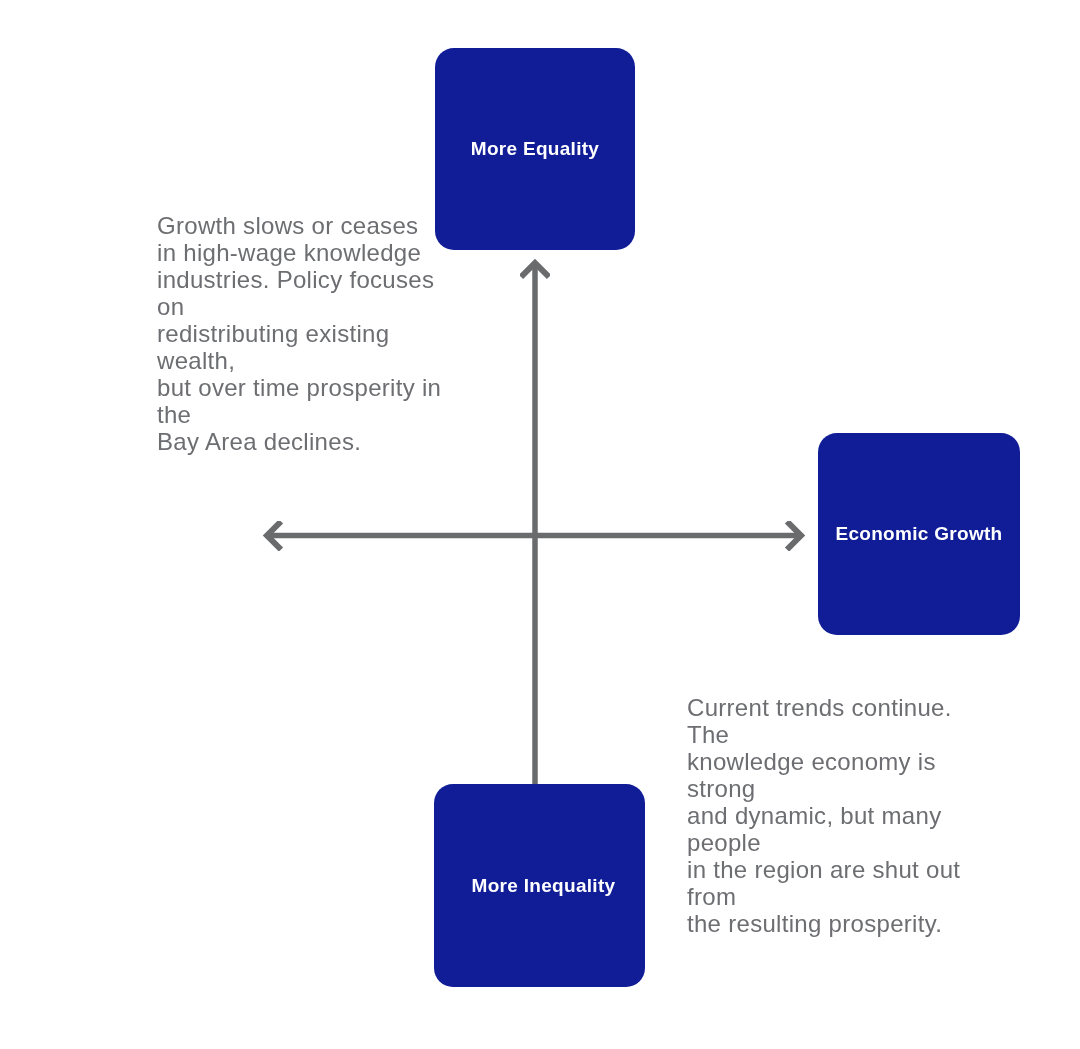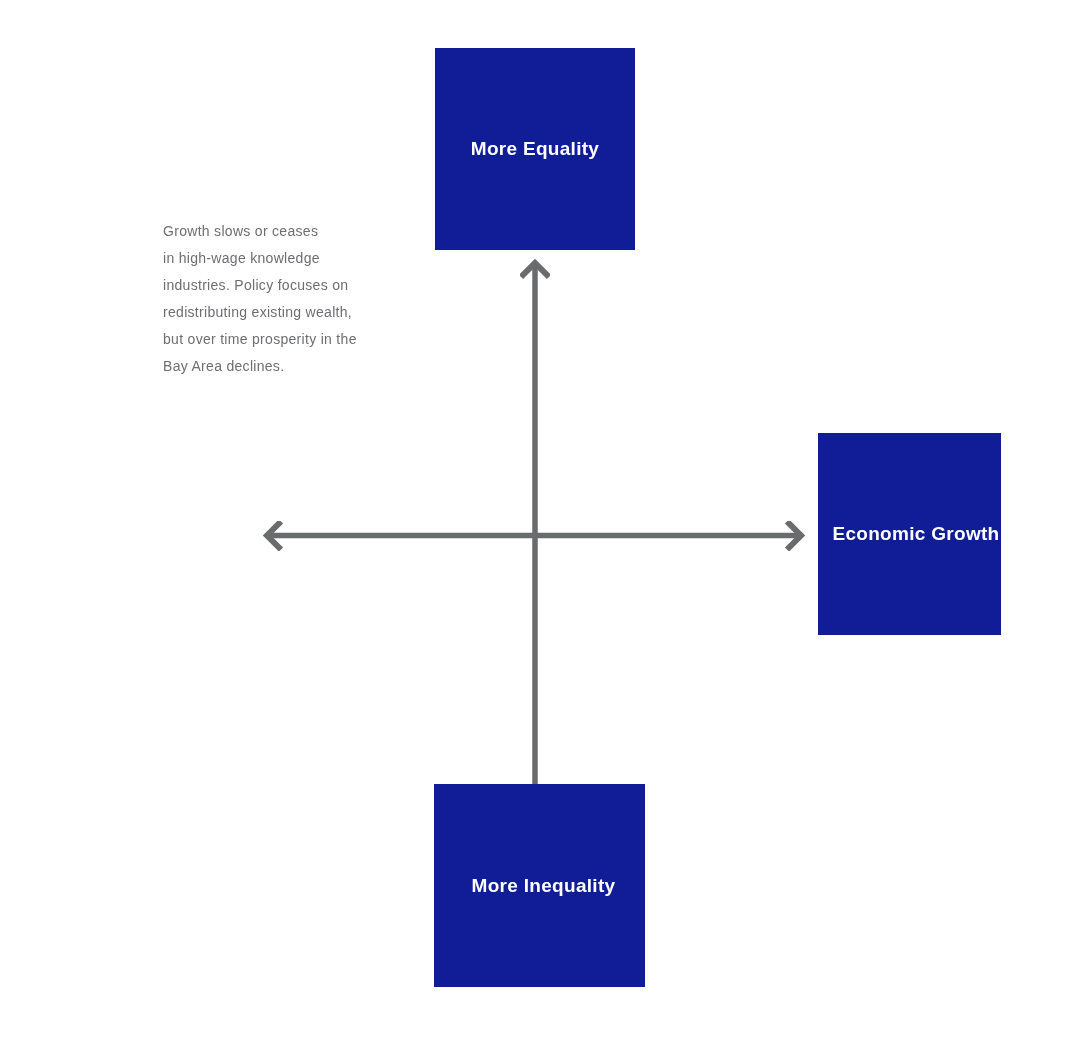--- a/index.html
+++ b/index.html
@@ -27,30 +27,31 @@
     position: absolute;
     background: var(--box, #101d96);
     color: var(--label, #ffffff);
     display: flex;
     align-items: center;
     justify-content: center;
     text-align: center;
     font-weight: 700;
     font-size: 19px;
     letter-spacing: 0.3px;
+    border-radius: 19px;
   }
   .box-top    { left: 435px; top: 48px;  width: 200px; height: 202px; }
   .box-left   { left: 46px;  top: 433px; width: 202px; height: 200px; }
-  .box-right  { left: 818px; top: 433px; width: 170px; height: 202px; padding-left: 13px; }
+  .box-right  { left: 818px; top: 433px; width: 202px; height: 202px; }
   .box-bottom { left: 434px; top: 784px; width: 203px; height: 203px; padding-left: 8px; }
   .quad {
     position: absolute;
-    margin: 12px;
+    margin: 6px;
     color: var(--text, #6d6e71);
-    font-size: 14px;
+    font-size: 24px;
     line-height: 27px;
     font-weight: 500;
     letter-spacing: 0.3px;
     white-space: pre-line;
   }
   .q-tl { left: 151px; top: 206px; width: 300px; }
   .q-tr { left: 681px; top: 206px; width: 310px; }
   .q-bl { left: 151px; top: 687px; width: 310px; }
   .q-br { left: 681px; top: 688px; width: 310px; }
 </style>
@@ -84,14 +85,19 @@
 
   <p class="quad q-tl">Growth slows or ceases
 in high-wage knowledge
 industries. Policy focuses on
 redistributing existing wealth,
 but over time prosperity in the
 Bay Area declines.</p>
 
 
 
+  <p class="quad q-br">Current trends continue. The
+knowledge economy is strong
+and dynamic, but many people
+in the region are shut out from
+the resulting prosperity.</p>
 
 </div>
 
 </body></html>

